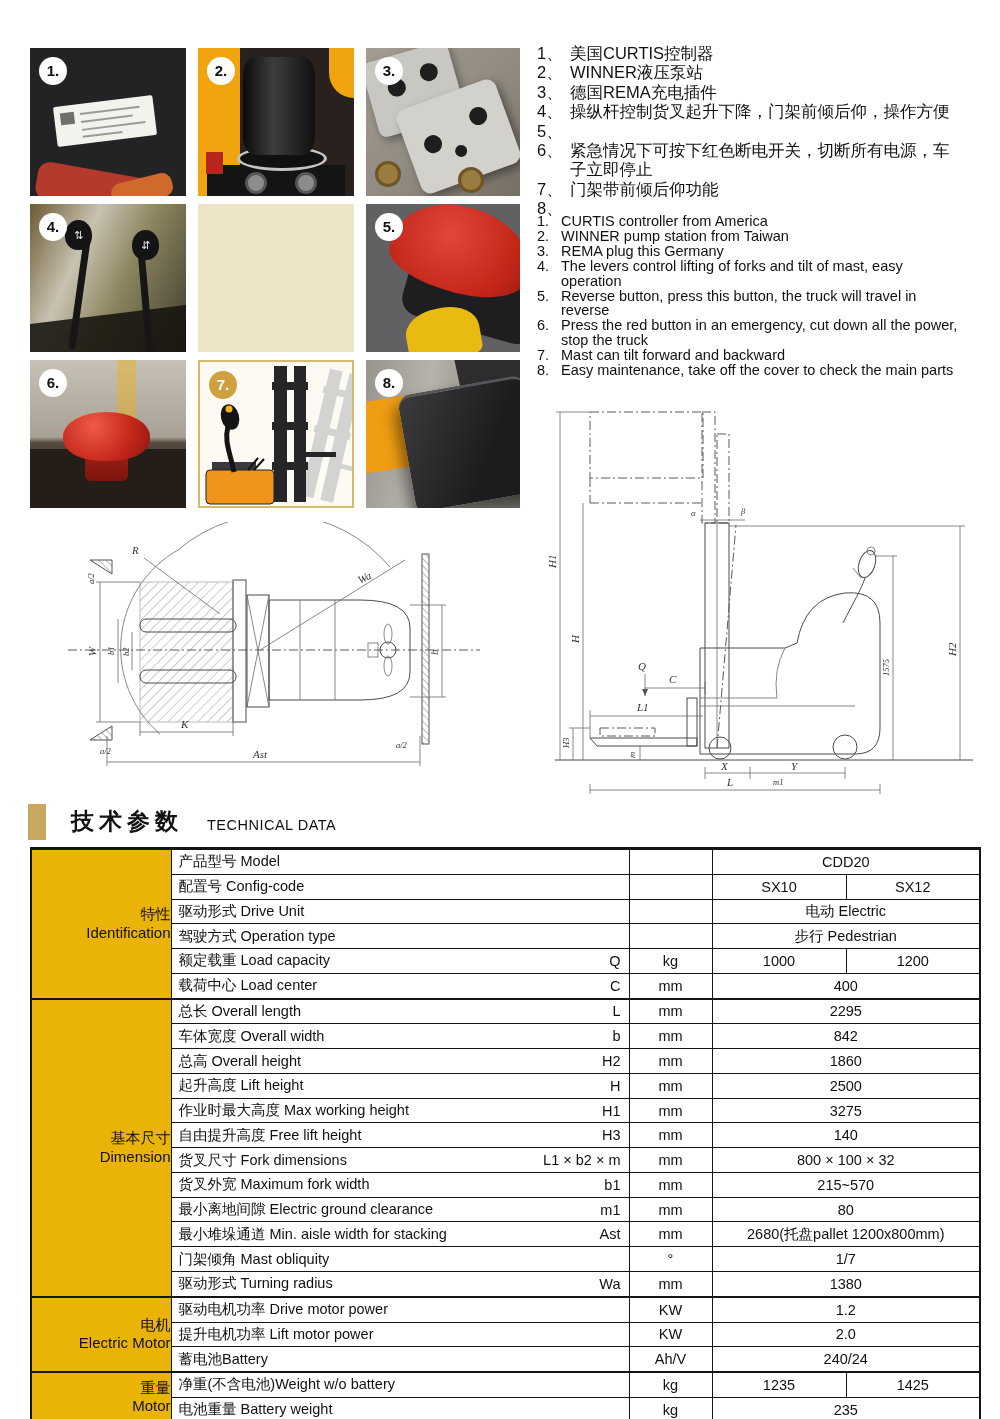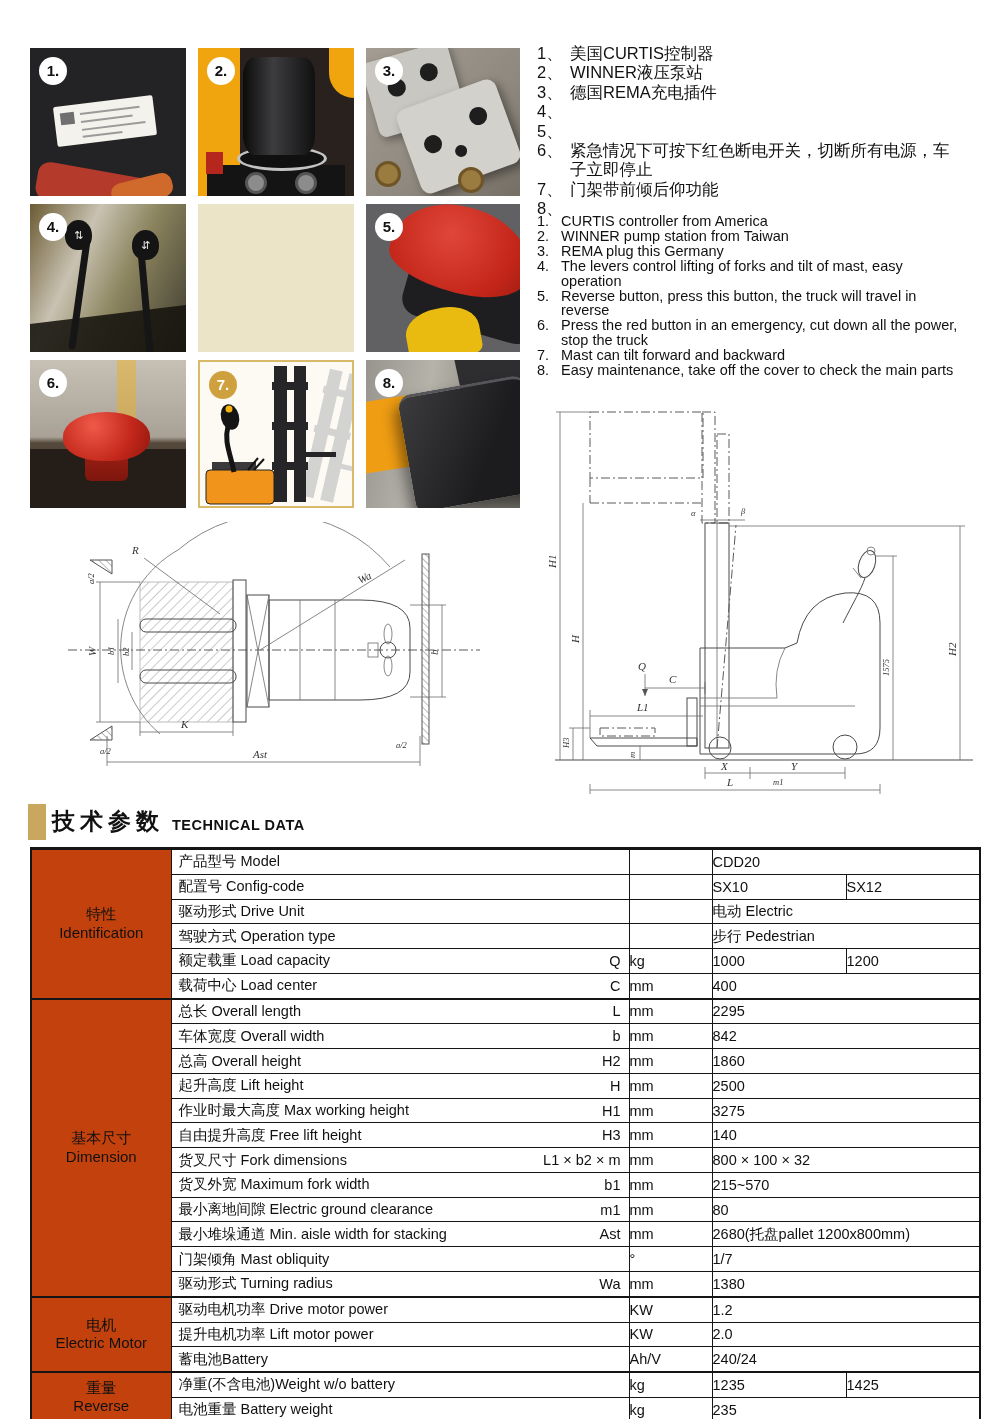--- a/index.html
+++ b/index.html
@@ -75,33 +75,33 @@
   .diagram svg{display:block;}
   .dl{stroke:#4a4a4a;stroke-width:1;fill:none;}
   .dl2{stroke:#6a6a6a;stroke-width:.8;fill:none;}
   .dd{stroke:#5a5a5a;stroke-width:1;fill:none;stroke-dasharray:9 3 2 3;}
   .dtxt{font-family:"Liberation Serif","DejaVu Serif",serif;font-style:italic;font-size:11px;fill:#333;}
   .dtxt-s{font-family:"Liberation Serif","DejaVu Serif",serif;font-style:italic;font-size:8.5px;fill:#333;}
 
   
   .tech-header{position:absolute;left:28px;top:803px;width:951px;height:37px;display:flex;align-items:center;}
   .gold-sq{width:18px;height:36px;background:#c9a75e;flex:none;}
-  .th-cn{font-size:23px;font-weight:bold;letter-spacing:5px;margin-left:6px;}
-  .th-en{font-size:14.5px;font-weight:bold;margin-left:8px;margin-top:6px;letter-spacing:.5px;}
+  .th-cn{font-size:23px;font-weight:bold;letter-spacing:5px;margin-left:25px;}
+  .th-en{font-size:14.5px;font-weight:normal;margin-left:24px;margin-top:6px;letter-spacing:.5px;}
 
   
   .spec-table{position:absolute;left:30px;top:847px;width:949px;border-collapse:collapse;table-layout:fixed;
               font-size:14.5px;}
   .spec-table td{border:1px solid #151515;padding:0;height:23.78px;vertical-align:middle;}
   .spec-table{border:2px solid #151515;border-top:3px solid #151515;border-bottom:3px solid #151515;}
   .spec-table tr.group-start td{border-top:2px solid #151515;}
-  .group-cell{background:#c2410c;text-align:center;font-size:15px;line-height:1.25;}
+  .group-cell{background:#eab308;text-align:right;font-size:15px;line-height:1.25;}
   .name-cell{padding:0 8px 0 7px !important;}
   .name-wrap{display:flex;justify-content:space-between;align-items:center;}
-  .unit-cell,.val-cell{}
+  .unit-cell,.val-cell{text-align:center;}
 </style>
 </head>
 <body>
 
 <div class="page">
 
   <div class="photo p1" style="left:30px;top:48px;">
     <span class="badge">1.</span>
     <div class="abs p1-label">
       <div class="p1-logo"></div>
@@ -210,20 +210,21 @@
       <div class="feat-item">
         <span class="feat-num">2、</span>
         <span class="feat-text">WINNER液压泵站</span>
       </div>
       <div class="feat-item">
         <span class="feat-num">3、</span>
         <span class="feat-text">德国REMA充电插件</span>
       </div>
       <div class="feat-item">
         <span class="feat-num">4、</span>
+        <span class="feat-text">操纵杆控制货叉起升下降，门架前倾后仰，操作方便</span>
       </div>
       <div class="feat-item">
         <span class="feat-num">5、</span>
       </div>
       <div class="feat-item">
         <span class="feat-num">6、</span>
         <span class="feat-text">紧急情况下可按下红色断电开关，切断所有电源，车子立即停止</span>
       </div>
       <div class="feat-item">
         <span class="feat-num">7、</span>
@@ -662,21 +663,21 @@
               <span>蓄电池Battery</span>
               <span></span>
             </div>
           </td>
           <td class="unit-cell">Ah/V</td>
           <td class="val-cell" colspan="2">240/24</td>
         </tr>
         <tr class="group-start">
           <td class="group-cell" rowspan="2">
             <div>重量</div>
-            <div>Reverse</div>
+            <div>Motor</div>
           </td>
           <td class="name-cell">
             <div class="name-wrap">
               <span>净重(不含电池)Weight w/o battery</span>
               <span></span>
             </div>
           </td>
           <td class="unit-cell">kg</td>
           <td class="val-cell">1235</td>
           <td class="val-cell">1425</td>

